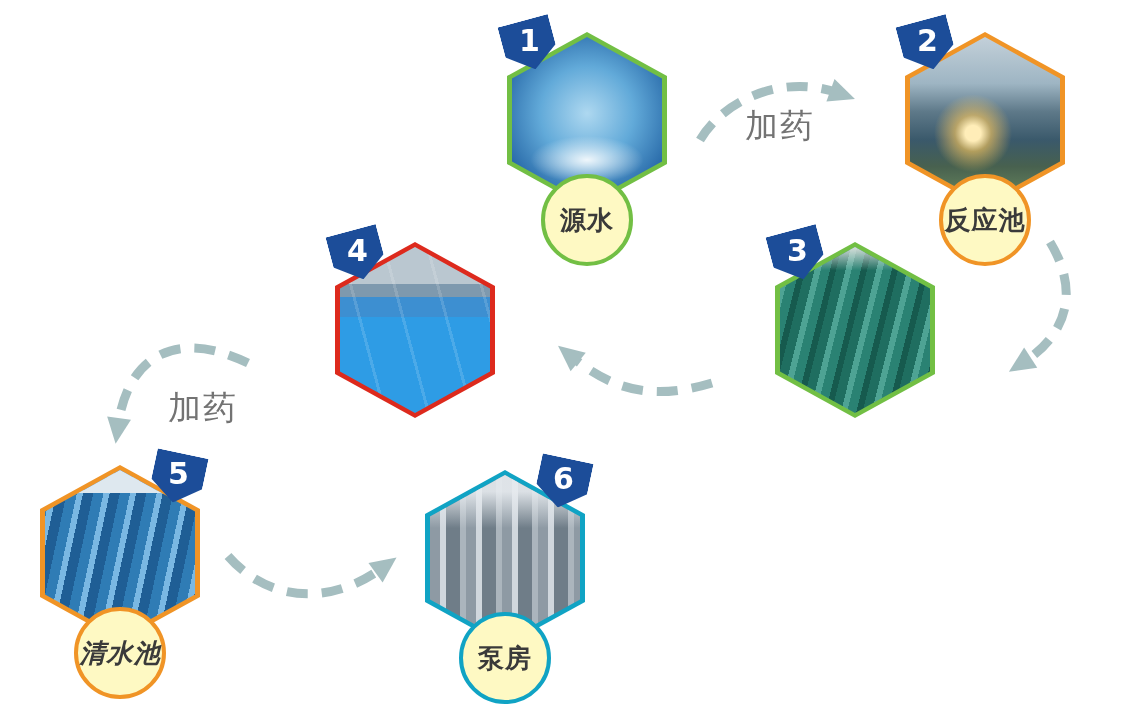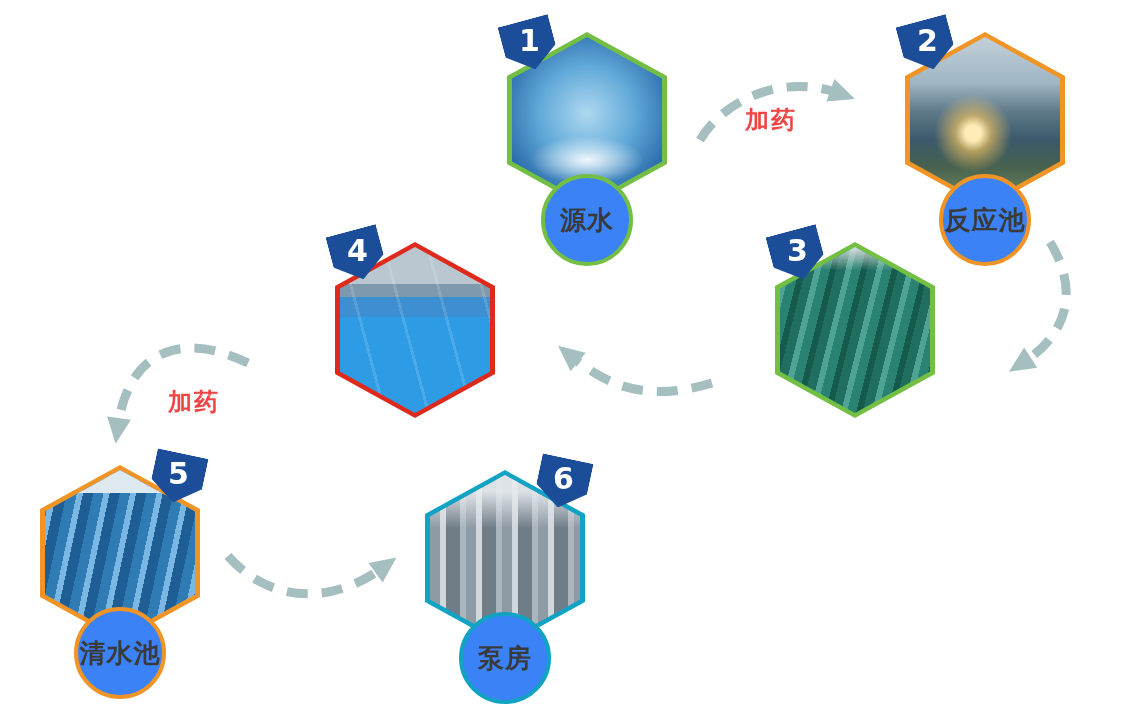--- a/index.html
+++ b/index.html
@@ -5,21 +5,21 @@
   * { margin:0; padding:0; box-sizing:border-box; }
   html,body { background:#ffffff; }
   body { font-family:"DejaVu Sans","Liberation Sans",sans-serif; }
 
   .canvas { position:relative; width:1130px; height:714px; background:#fff; overflow:hidden; }
 
   
   .arrows { position:absolute; left:0; top:0; width:1130px; height:714px; }
   .arrow  { fill:none; stroke:currentColor; stroke-width:9; stroke-dasharray:21 14; }
 
-  .edge-label { position:absolute; font-size:24px; font-weight:700; color:#ef4444; letter-spacing:2px; }
+  .edge-label { position:absolute; font-size:33px; font-weight:400; color:#737373; letter-spacing:2px; }
 
   
   .node { position:absolute; width:160px; height:236px; }
 
   .hex-outer {
     position:absolute; left:0; top:0; width:160px; height:176px;
     clip-path:polygon(50% 0,100% 25%,100% 75%,50% 100%,0 75%,0 25%);
   }
   .hex-inner {
     position:absolute; left:5px; top:5px; width:150px; height:166px;
@@ -36,21 +36,21 @@
   .badge span {
     transform:rotate(15deg);
     color:#fff; font-size:30px; font-weight:bold; line-height:1;
     padding-bottom:8px;
   }
   .badge-right { left:auto; right:-4px; transform:rotate(12deg); }
   .badge-right span { transform:rotate(-12deg); }
 
   .label-circle {
     position:absolute; left:34px; top:142px; width:92px; height:92px;
-    background:#3b82f6; border:4px solid #999; border-radius:50%;
+    background:#fef9c3; border:4px solid #999; border-radius:50%;
     display:flex; align-items:center; justify-content:center;
     z-index:2;
   }
   .label-circle span {
     font-size:26px; font-weight:bold; color:#3a3a3a; white-space:nowrap; letter-spacing:1px;
   }
 
   
   .photo-1 { background:
     radial-gradient(ellipse 58% 22% at 50% 74%, rgba(255,255,255,.9), rgba(255,255,255,0) 65%),
@@ -134,21 +134,21 @@
     </div>
   </div>
 
   <div class="node" style="left:40px; top:465px">
     <div class="hex-outer" style="background: rgb(240, 148, 38);">
       <div class="hex-inner photo-5"></div>
     </div>
     <div class="badge badge-right" style="background: rgb(28, 77, 153);">
       <span>5</span>
     </div>
-    <div class="label-circle" style="border-color: rgb(240, 148, 38);">
+    <div class="label-circle" style="border-color: rgb(240, 148, 38); font-style: italic;">
       <span>清水池</span>
     </div>
   </div>
 
   <div class="node" style="left:425px; top:470px">
     <div class="hex-outer" style="background: rgb(16, 163, 196);">
       <div class="hex-inner photo-6"></div>
     </div>
     <div class="badge badge-right" style="background: rgb(28, 77, 153);">
       <span>6</span>

